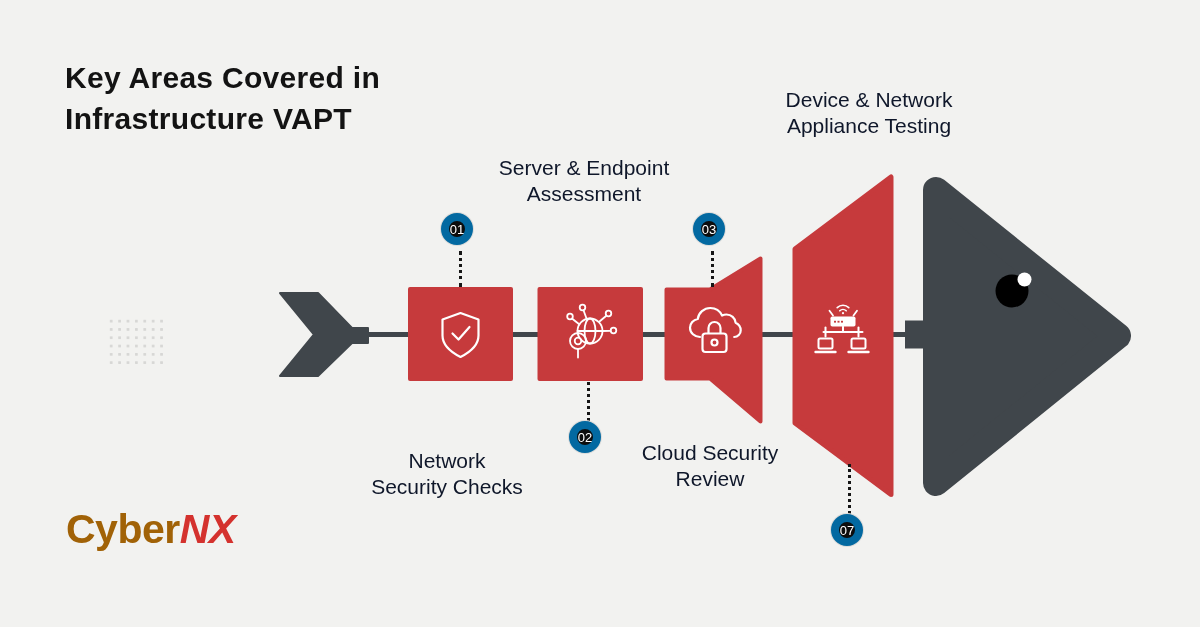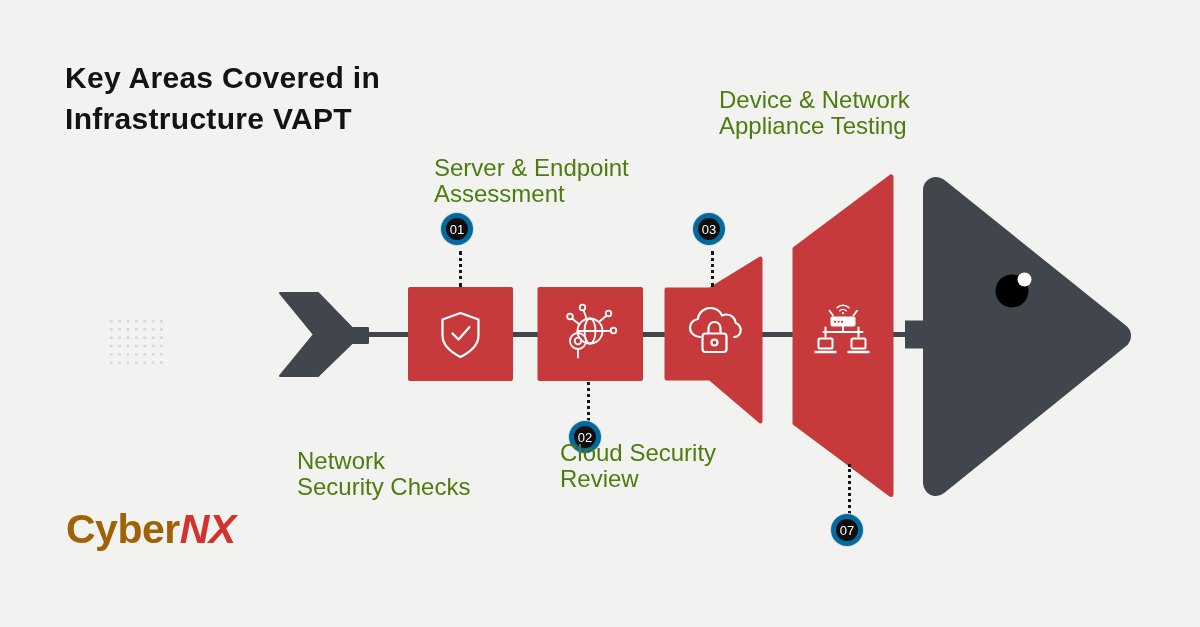--- a/index.html
+++ b/index.html
@@ -20,27 +20,27 @@
   }
   .logo .dark { color:#a16207; }
   .logo .red  { color:#d4322e;font-style:italic; }
   .dot-grid {
     position:absolute; left:107px; top:317px; width:59px; height:50px;
     background-image: radial-gradient(#d7d7d5 1.3px, transparent 1.45px);
     background-size: 8.4px 8.3px;
   }
   .fish { position:absolute; left:0; top:0; }
   .step-label {
-    position:absolute; width:300px; text-align:left;
-    font-size:24px; line-height:26px; font-weight:500;
-    color:#4d7c0f; white-space:pre-line;
+    position:absolute; width:300px; text-align:center;
+    font-size:21px; line-height:26px; font-weight:500;
+    color:#0f172a; white-space:pre-line;
   }
   .badge {
     position:absolute; width:32px; height:32px; border-radius:50%;
-    background:#0d0d0d; border:5px solid #0369a1;
+    background:#0d0d0d; border:8px solid #0369a1;
     box-shadow:0 0 0 1px #dcdcda;
     color:#ffffff; font-size:13px; font-weight:500;
     display:flex; align-items:center; justify-content:center;
   }
   .dotline {
     position:absolute; width:0;
     border-left:3px dotted #161616;
   }
 </style>
 </head>

